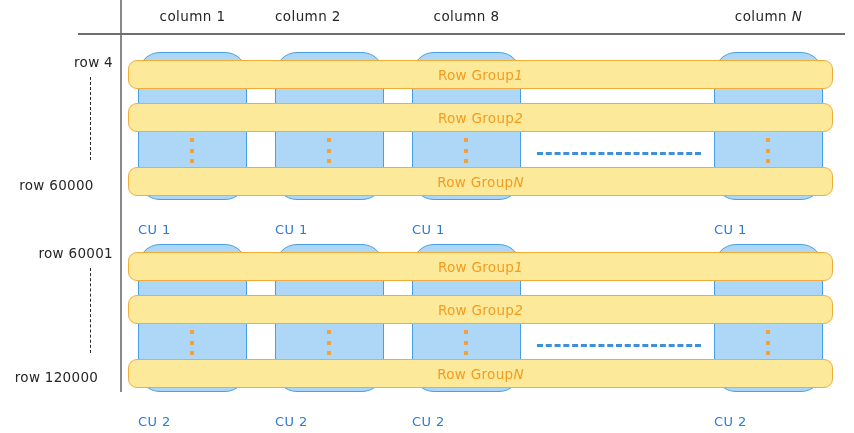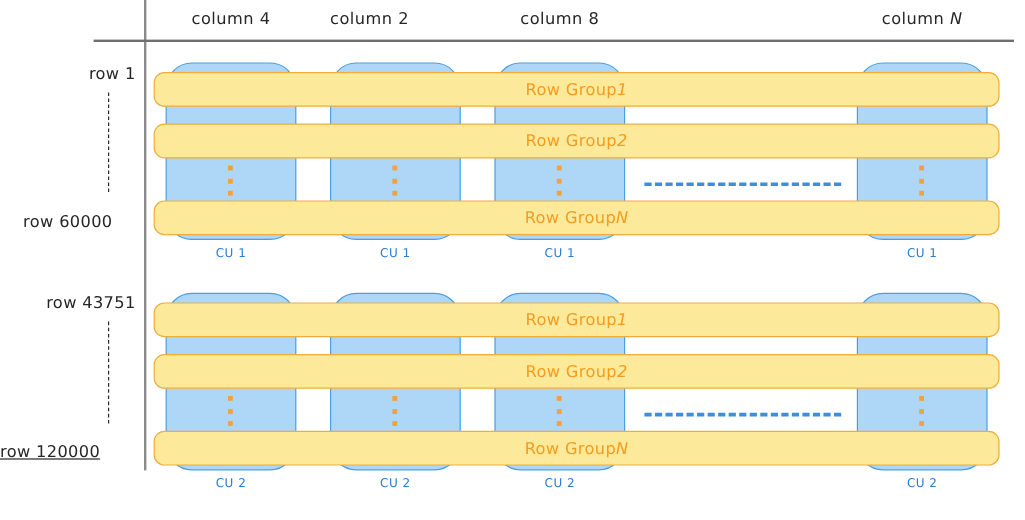--- a/index.html
+++ b/index.html
@@ -83,48 +83,49 @@
 
   
   .hdash{
     position:absolute;height:0;
     border-top:3px dashed #3f8fd8;
   }
 
   
   .cu-label{
     position:absolute;
-    font-size:10px;color:#2b7cd3;
-    white-space:nowrap;text-align:center;
+    font-size:13px;color:#2b7cd3;
+    white-space:nowrap;
     letter-spacing:.4px;
+    margin-top:16px;
   }
 </style>
 </head>
 <body>
 
 <div id="canvas">
 
   <div class="axis-v"></div>
   <div class="axis-h"></div>
 
   <div class="col-head" style="left:138px;width:109px;text-align:center;">
-    <span>column 4</span><span class="ital"></span>
+    <span>column 1</span><span class="ital"></span>
   </div>
   <div class="col-head" style="left:275px;width:109px;text-align:left;">
     <span>column 2</span><span class="ital"></span>
   </div>
   <div class="col-head" style="left:412px;width:109px;text-align:center;">
     <span>column 8</span><span class="ital"></span>
   </div>
   <div class="col-head" style="left:714px;width:109px;text-align:center;">
     <span>column </span><span class="ital">N</span>
   </div>
 
   <div class="rl-wrap" style="top:54px;">
-    <div class="row-label" style="position:relative;right:auto;text-align:right;">row 1</div>
+    <div class="row-label" style="position:relative;right:auto;text-align:right;">row 4</div>
   </div>
   <div class="row-dash" style="left:90px;top:77px;height:83px;"></div>
   <div class="rl-wrap" style="top:177px;">
     <div class="row-label" style="position:relative;right:auto;text-align:center;">row 60000</div>
   </div>
 
   <div class="colbox" style="left:138px;top:52px;width:109px;height:148px;"></div>
   <div class="colbox" style="left:275px;top:52px;width:109px;height:148px;"></div>
   <div class="colbox" style="left:412px;top:52px;width:109px;height:148px;"></div>
   <div class="colbox" style="left:714px;top:52px;width:109px;height:148px;"></div>
@@ -164,25 +165,25 @@
     <span>Row Group </span>
       <span class="ital">N</span>
   </div>
 
   <div class="cu-label" style="left:138px;top:206px;width:109px;">CU 1</div>
   <div class="cu-label" style="left:275px;top:206px;width:109px;">CU 1</div>
   <div class="cu-label" style="left:412px;top:206px;width:109px;">CU 1</div>
   <div class="cu-label" style="left:714px;top:206px;width:109px;">CU 1</div>
 
   <div class="rl-wrap" style="top:245px;">
-    <div class="row-label" style="position:relative;right:auto;text-align:right;">row 43751</div>
+    <div class="row-label" style="position:relative;right:auto;text-align:right;">row 60001</div>
   </div>
   <div class="row-dash" style="left:90px;top:268px;height:85px;"></div>
   <div class="rl-wrap" style="top:369px;">
-    <div class="row-label" style="position:relative;right:auto;text-align:left;text-decoration:underline;">row 120000</div>
+    <div class="row-label" style="position:relative;right:auto;text-align:center;">row 120000</div>
   </div>
 
   <div class="colbox" style="left:138px;top:244px;width:109px;height:148px;"></div>
   <div class="colbox" style="left:275px;top:244px;width:109px;height:148px;"></div>
   <div class="colbox" style="left:412px;top:244px;width:109px;height:148px;"></div>
   <div class="colbox" style="left:714px;top:244px;width:109px;height:148px;"></div>
 
   <div class="vdots" style="left:190px;top:330px;height:25px;">
       <i></i>
       <i></i>

